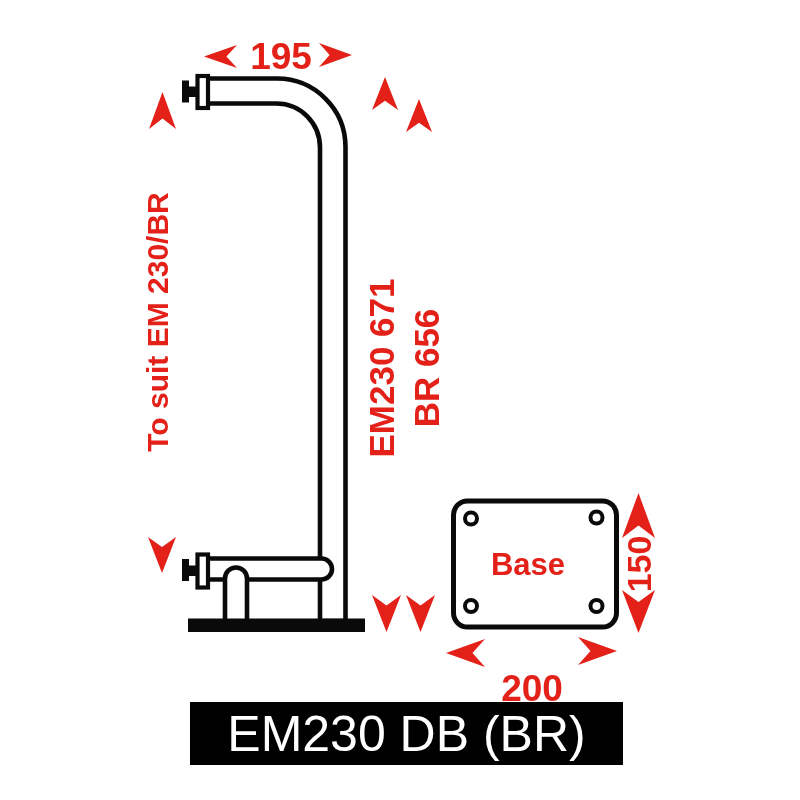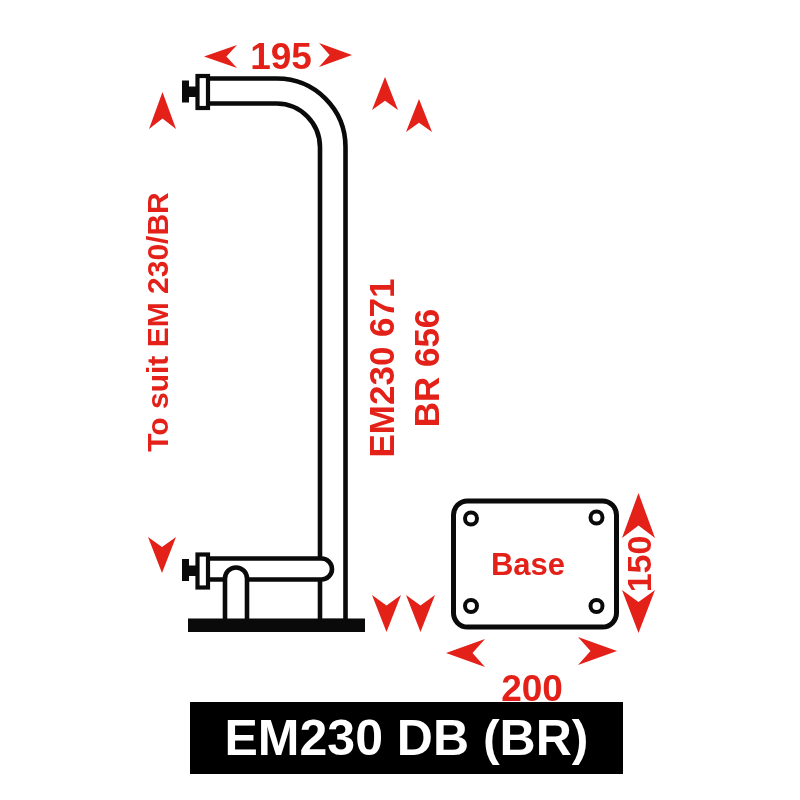--- a/index.html
+++ b/index.html
@@ -23,24 +23,24 @@
   .hlabel{transform:translate(-50%,-50%);}
   .vlabel{transform:translate(-50%,-50%) rotate(-90deg);}
   .vlabel .line{display:block;text-align:center;white-space:nowrap;}
   #dim-195{left:281px;top:56px;font-size:37px;}
   #side-note{left:158px;top:322px;font-size:30px;}
   #pole-dim{left:404px;top:368px;font-size:35px;line-height:45px;}
   #base-label{left:528px;top:564px;font-size:31px;}
   #dim-150{left:639px;top:564px;font-size:34px;}
   #dim-200{left:532px;top:688px;font-size:37px;}
   .title-bar{
-    position:absolute;left:190px;top:702px;width:433px;height:72px;
+    position:absolute;left:190px;top:702px;width:433px;height:63px;
     background:var(--title_bg,#000);color:var(--title_fg,#fff);
     display:flex;align-items:center;justify-content:center;
-    font-weight:bold;font-size:50px;
+    font-weight:normal;font-size:50px;
   }
 </style>
 </head>
 <body>
 
 <div class="canvas">
 
   <svg class="drawing" viewBox="0 0 800 800">
 
     <path class="tube" d="M 207 78.5 L 277 78.5 A 68.5 68.5 0 0 1 345.5 147 L 345.5 621 L 320 621 L 320 147.5 A 43.5 44 0 0 0 276.5 103.5 L 207 103.5 Z"></path>

